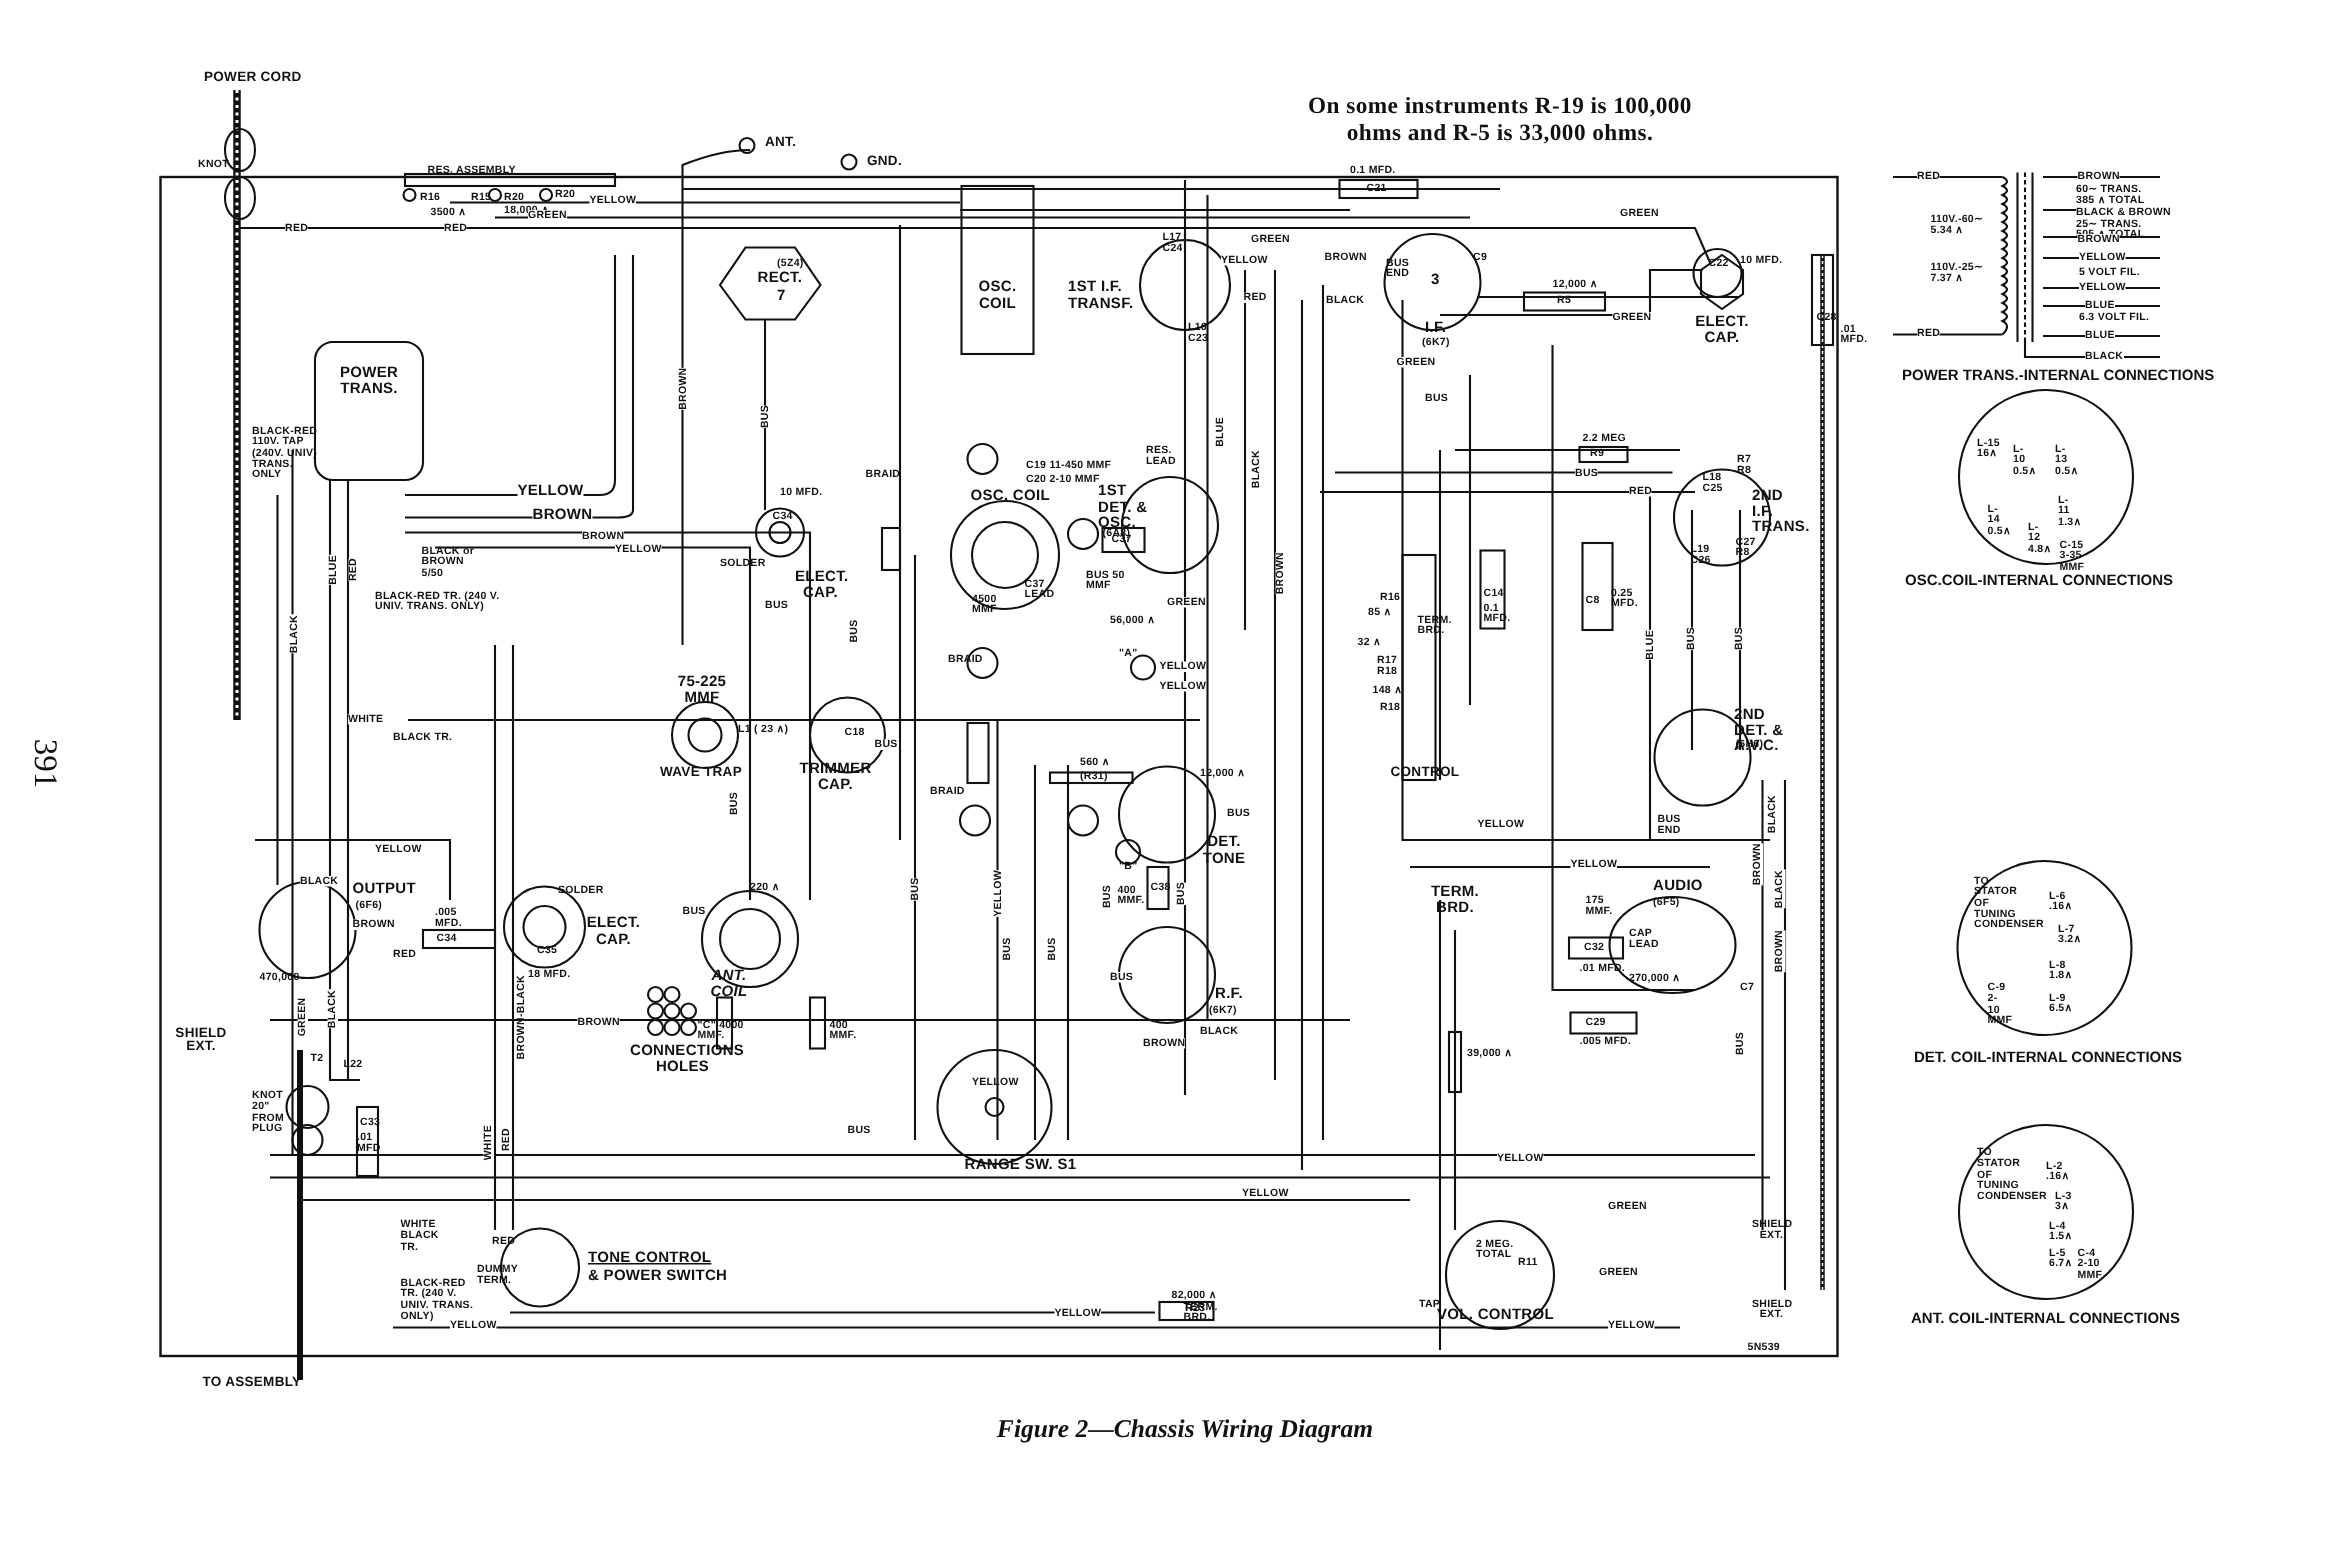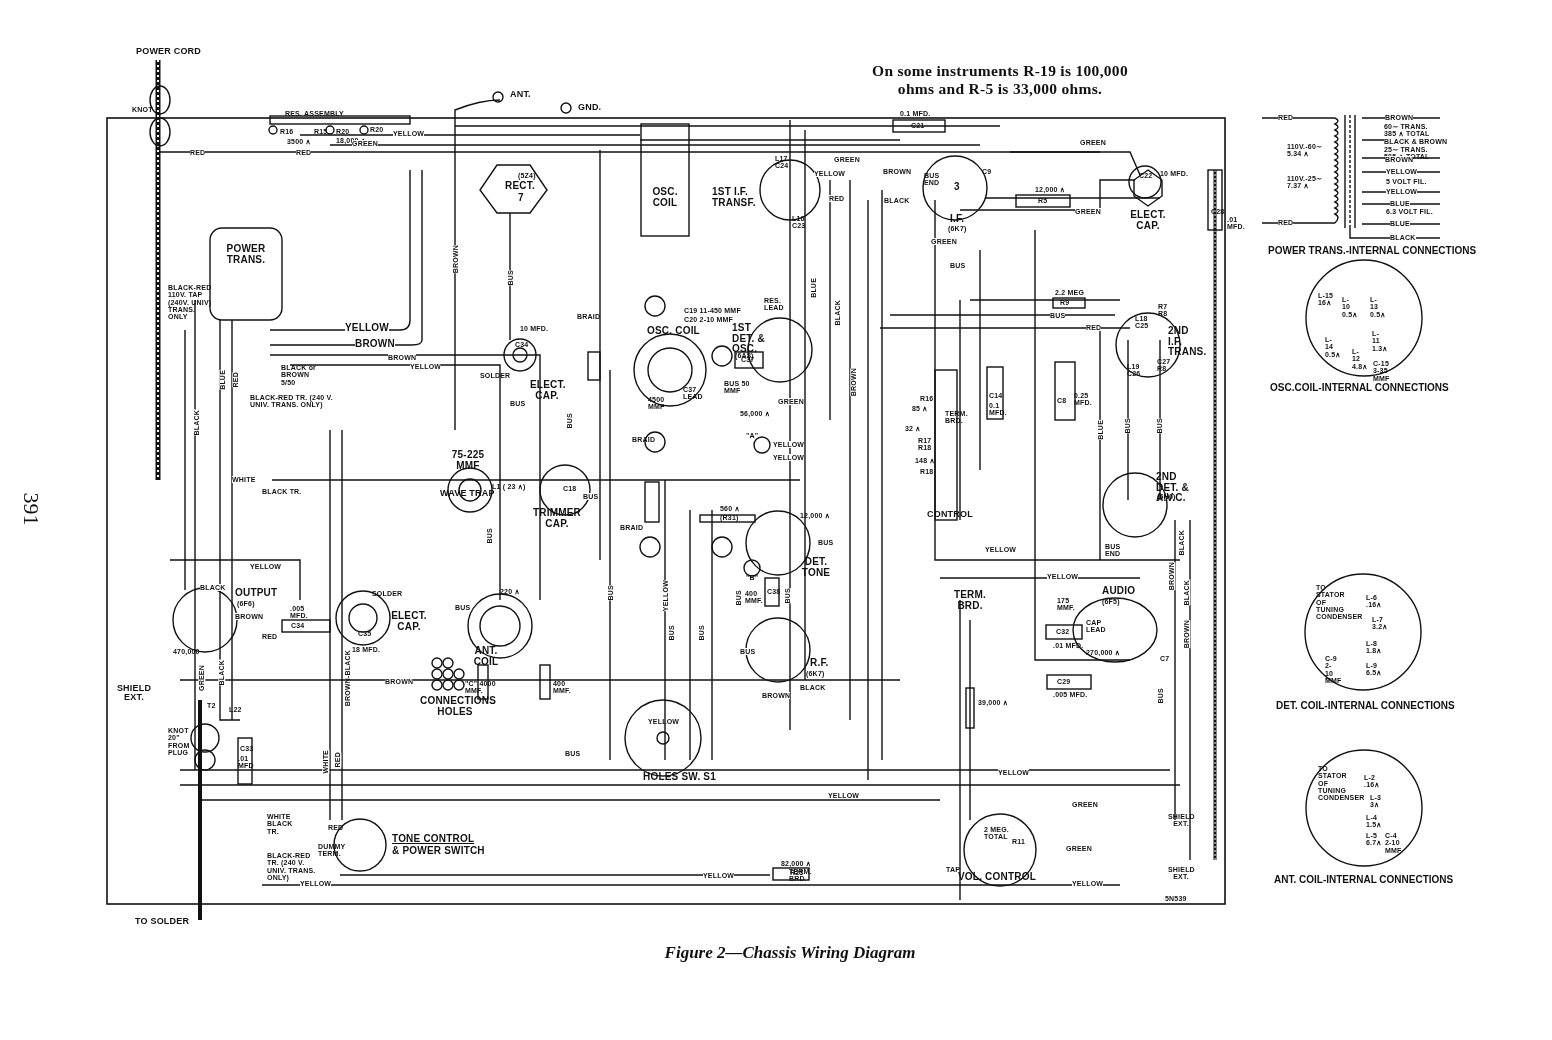--- a/index.html
+++ b/index.html
@@ -208,21 +208,21 @@
   <div>On some instruments R-19 is 100,000</div>
   <div>ohms and R-5 is 33,000 ohms.</div>
 </div>
 <div class="caption">Figure 2—Chassis Wiring Diagram</div>
 <div class="lbl sm" style="left:1165px;top:895px;">5N539</div>
 
 <div class="lbl" style="left:136px;top:47px;">POWER CORD</div>
 <div class="lbl sm" style="left:132px;top:106px;">KNOT</div>
 <div class="lbl" style="left:510px;top:90px;">ANT.</div>
 <div class="lbl" style="left:578px;top:103px;">GND.</div>
-<div class="lbl" style="left:135px;top:917px;">TO SOLDER</div>
+<div class="lbl" style="left:135px;top:917px;">TO ASSEMBLY</div>
 <div class="lbl center" style="left:114px;top:684px;width:40px;white-space:normal;">SHIELD EXT.</div>
 <div class="lbl sm" style="left:168px;top:727px;width:34px;white-space:normal;">KNOT 20" FROM PLUG</div>
 
 <div class="lbl md center" style="left:220px;top:244px;width:52px;white-space:normal;">POWER TRANS.</div>
 <div class="lbl sm" style="left:168px;top:284px;width:44px;white-space:normal;">BLACK-RED 110V. TAP (240V. UNIV) TRANS. ONLY</div>
 <div class="lbl sm" style="left:285px;top:110px;">RES. ASSEMBLY</div>
 <div class="lbl sm" style="left:280px;top:128px;">R16</div>
 <div class="lbl sm" style="left:287px;top:138px;">3500 ∧</div>
 <div class="lbl sm" style="left:314px;top:128px;">R15</div>
 <div class="lbl sm" style="left:336px;top:128px;">R20</div>
@@ -291,21 +291,21 @@
 <div class="lbl sm" style="left:918px;top:437px;width:14px;white-space:normal;">R17 R18</div>
 <div class="lbl sm" style="left:915px;top:457px;">148 ∧</div>
 <div class="lbl sm" style="left:920px;top:468px;">R18</div>
 <div class="lbl sm" style="left:945px;top:410px;width:20px;white-space:normal;">TERM. BRD.</div>
 <div class="lbl" style="left:927px;top:510px;">CONTROL</div>
 <div class="lbl md" style="left:1156px;top:472px;width:40px;white-space:normal;">2ND DET. &amp; A.V.C.</div>
 <div class="lbl sm" style="left:1157px;top:493px;">(6H6)</div>
 
 <div class="lbl md center" style="left:448px;top:450px;width:40px;white-space:normal;">75-225 MMF</div>
 <div class="lbl sm" style="left:492px;top:483px;">L1 ( 23 ∧)</div>
-<div class="lbl" style="left:440px;top:489px;">WAVE TRAP</div>
+<div class="lbl" style="left:440px;top:510px;">WAVE TRAP</div>
 <div class="lbl sm" style="left:563px;top:485px;">C18</div>
 <div class="lbl md center" style="left:532px;top:508px;width:50px;white-space:normal;">TRIMMER CAP.</div>
 <div class="lbl sm" style="left:720px;top:505px;">560 ∧</div>
 <div class="lbl sm" style="left:720px;top:514px;">(R31)</div>
 <div class="lbl sm" style="left:800px;top:512px;">12,000 ∧</div>
 <div class="lbl md center" style="left:800px;top:557px;width:32px;white-space:normal;">DET. TONE</div>
 <div class="lbl sm" style="left:767px;top:588px;">C38</div>
 <div class="lbl sm" style="left:745px;top:590px;width:22px;white-space:normal;">400 MMF.</div>
 <div class="lbl md" style="left:810px;top:658px;">R.F.</div>
 <div class="lbl sm" style="left:806px;top:670px;">(6K7)</div>
@@ -314,25 +314,25 @@
 <div class="lbl sm" style="left:237px;top:600px;">(6F6)</div>
 <div class="lbl sm" style="left:173px;top:648px;">470,000</div>
 <div class="lbl sm" style="left:290px;top:605px;width:22px;white-space:normal;">.005 MFD.</div>
 <div class="lbl sm" style="left:291px;top:622px;">C34</div>
 <div class="lbl sm" style="left:358px;top:630px;">C35</div>
 <div class="lbl sm" style="left:352px;top:646px;">18 MFD.</div>
 <div class="lbl md center" style="left:390px;top:611px;width:38px;white-space:normal;">ELECT. CAP.</div>
 <div class="lbl sm" style="left:372px;top:590px;">SOLDER</div>
 
 <div class="lbl sm" style="left:500px;top:588px;">220 ∧</div>
-<div class="lbl md center" style="left:470px;top:646px;width:32px;white-space:normal;">ANT. COIL</div>
+<div class="lbl md center" style="left:470px;top:646px;width:32px;white-space:normal;font-style:italic;">ANT. COIL</div>
 <div class="lbl sm" style="left:465px;top:680px;width:40px;white-space:normal;">"C" 4000 MMF.</div>
 <div class="lbl sm" style="left:553px;top:680px;width:22px;white-space:normal;">400 MMF.</div>
 <div class="lbl md center" style="left:420px;top:696px;width:70px;white-space:normal;">CONNECTIONS HOLES</div>
-<div class="lbl md" style="left:643px;top:772px;">HOLES SW. S1</div>
+<div class="lbl md" style="left:643px;top:772px;">RANGE SW. S1</div>
 <div class="lbl sm" style="left:648px;top:718px;">YELLOW</div>
 
 <div class="lbl sm" style="left:229px;top:706px;">L22</div>
 <div class="lbl sm" style="left:240px;top:745px;width:14px;white-space:normal;">C33</div>
 <div class="lbl sm" style="left:238px;top:755px;width:14px;white-space:normal;">.01 MFD</div>
 <div class="lbl sm" style="left:207px;top:702px;">T2</div>
 
 <div class="lbl md" style="left:392px;top:834px;text-decoration:underline;">TONE CONTROL</div>
 <div class="lbl md" style="left:392px;top:846px;">&amp; POWER SWITCH</div>
 <div class="lbl sm" style="left:318px;top:843px;width:22px;white-space:normal;">DUMMY TERM.</div>

